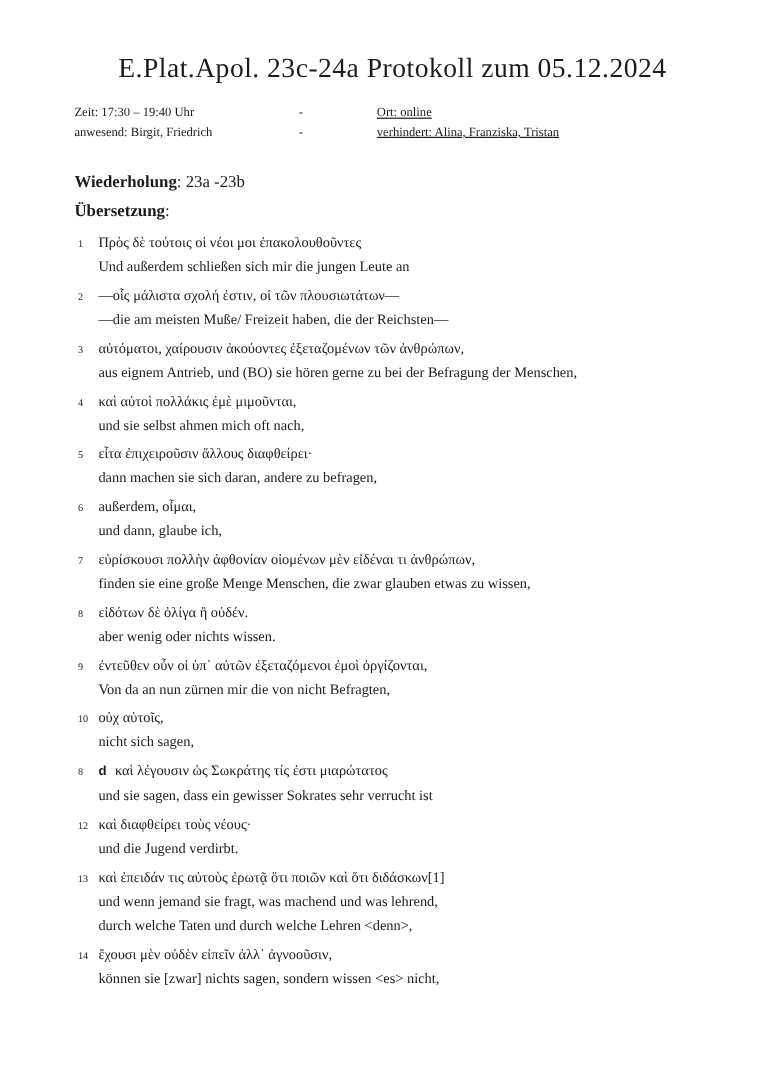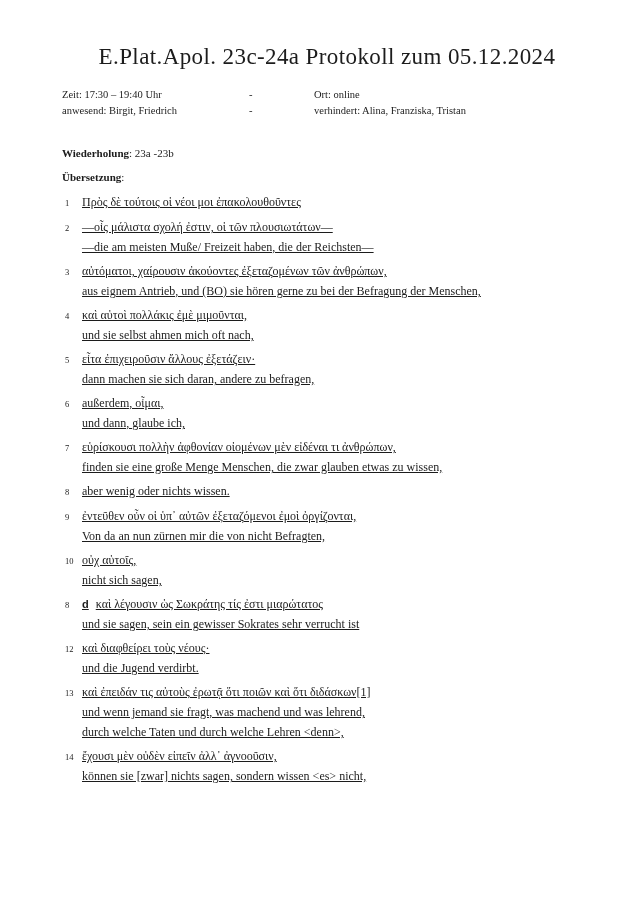--- a/index.html
+++ b/index.html
@@ -32,23 +32,23 @@
     white-space: nowrap;
   }
   .meta { font-size: 10.5px; }
   .meta-row {
     display: flex;
     line-height: 16px;
     align-items: baseline;
   }
   .meta-col1 { width: 187px; flex: none; }
   .meta-sep  { width: 65px;  flex: none; }
-  .meta-col2 { flex: 1; }
+  .meta-col2 { flex: 1; text-decoration: underline; }
   .heading {
-    font-size: 11px;
+    font-size: 14px;
     line-height: 16px;
     margin: 0;
   }
   .heading-wiederholung { margin-top: 26px; }
   .heading-uebersetzung { margin-top: 8px; }
   .heading .bold { font-weight: bold; }
   .items {
     list-style: none;
     margin: 7px 0 0 0;
     padding: 0;
@@ -60,21 +60,21 @@
     font-size: 12px;
     line-height: 20px;
   }
   .num {
     flex: none;
     width: 20px;
     padding-left: 3px;
     font-size: 8.5px;
     box-sizing: border-box;
   }
-  .lines { flex: 1; text-decoration: underline; }
+  .lines { flex: 1; }
   .greek, .german { white-space: nowrap; }
   .stephanus {
     font-family: "Liberation Sans", sans-serif;
     font-weight: bold;
     font-size: 11px;
     margin-right: 7px;
   }
 </style>
 </head>
 <body>
@@ -98,20 +98,21 @@
 
   <p class="heading heading-wiederholung"><span class="bold">Wiederholung</span><span>: 23a -23b</span></p>
 
   <p class="heading heading-uebersetzung"><span class="bold">Übersetzung</span><span>:</span></p>
 
   <ol class="items" id="translation-list">
     <li class="item">
       <span class="num">1</span>
       <div class="lines">
         <div class="greek">Πρὸς δὲ τούτοις οἱ νέοι μοι ἐπακολουθοῦντες</div>
+      <div class="german">Und außerdem schließen sich mir die jungen Leute an</div>
         </div>
     </li>
 
     <li class="item">
       <span class="num">2</span>
       <div class="lines">
         <div class="greek">—οἷς μάλιστα σχολή ἐστιν, οἱ τῶν πλουσιωτάτων—</div>
       <div class="german">—die am meisten Muße/ Freizeit haben, die der Reichsten—</div>
         </div>
     </li>
@@ -128,21 +129,21 @@
       <span class="num">4</span>
       <div class="lines">
         <div class="greek">καὶ αὐτοὶ πολλάκις ἐμὲ μιμοῦνται,</div>
       <div class="german">und sie selbst ahmen mich oft nach,</div>
         </div>
     </li>
 
     <li class="item">
       <span class="num">5</span>
       <div class="lines">
-        <div class="greek">εἶτα ἐπιχειροῦσιν ἄλλους ἐξετάζειν·</div>
+        <div class="greek">εἶτα ἐπιχειροῦσιν ἄλλους διαφθείρει·</div>
       <div class="german">dann machen sie sich daran, andere zu befragen,</div>
         </div>
     </li>
 
     <li class="item">
       <span class="num">6</span>
       <div class="lines">
         <div class="greek">außerdem, οἶμαι,</div>
       <div class="german">und dann, glaube ich,</div>
         </div>
@@ -152,20 +153,21 @@
       <span class="num">7</span>
       <div class="lines">
         <div class="greek">εὑρίσκουσι πολλὴν ἀφθονίαν οἰομένων μὲν εἰδέναι τι ἀνθρώπων,</div>
       <div class="german">finden sie eine große Menge Menschen, die zwar glauben etwas zu wissen,</div>
         </div>
     </li>
 
     <li class="item">
       <span class="num">8</span>
       <div class="lines">
+        <div class="greek">εἰδότων δὲ ὀλίγα ἢ οὐδέν.</div>
       <div class="german">aber wenig oder nichts wissen.</div>
         </div>
     </li>
 
     <li class="item">
       <span class="num">9</span>
       <div class="lines">
         <div class="greek">ἐντεῦθεν οὖν οἱ ὑπ᾽ αὐτῶν ἐξεταζόμενοι ἐμοὶ ὀργίζονται,</div>
       <div class="german">Von da an nun zürnen mir die von nicht Befragten,</div>
         </div>
@@ -176,21 +178,21 @@
       <div class="lines">
         <div class="greek">οὐχ αὑτοῖς,</div>
       <div class="german">nicht sich sagen,</div>
         </div>
     </li>
 
     <li class="item">
       <span class="num">8</span>
       <div class="lines">
         <div class="greek"><span class="stephanus">d</span>καὶ λέγουσιν ὡς Σωκράτης τίς ἐστι μιαρώτατος</div>
-      <div class="german">und sie sagen, sein ein gewisser Sokrates sehr verrucht ist</div>
+      <div class="german">und sie sagen, dass ein gewisser Sokrates sehr verrucht ist</div>
         </div>
     </li>
 
     <li class="item">
       <span class="num">12</span>
       <div class="lines">
         <div class="greek">καὶ διαφθείρει τοὺς νέους·</div>
       <div class="german">und die Jugend verdirbt.</div>
         </div>
     </li>

